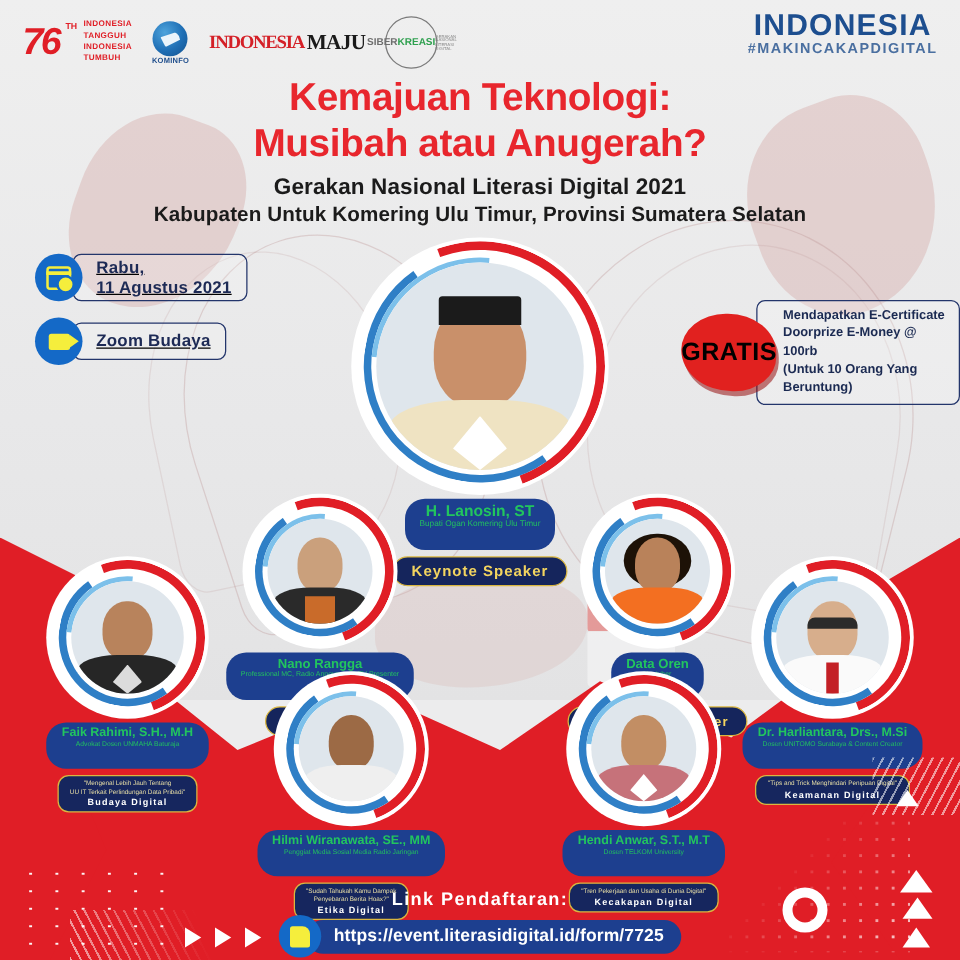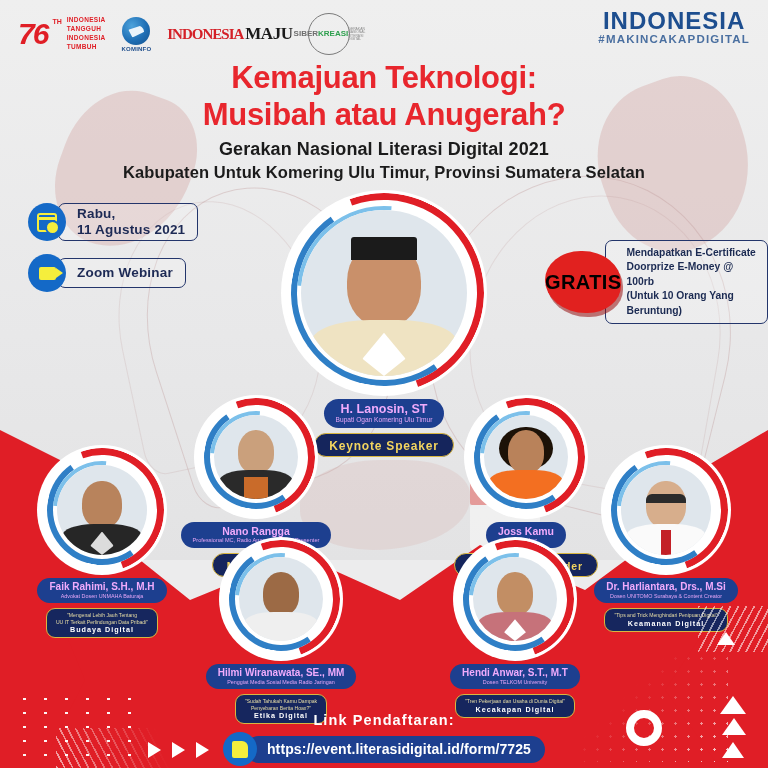--- a/index.html
+++ b/index.html
@@ -51,21 +51,21 @@
   .ind-2 { font-size:11.5px; font-weight:700; color:#4a6fa0; letter-spacing:1.2px; }
 
   
   .title-wrap { position:absolute; left:0; top:60px; width:768px; text-align:center; }
   .t1 { font-size:31px; font-weight:800; color:#e8262d; line-height:1.18; letter-spacing:-.3px;}
   .t2 { font-size:18px; font-weight:700; color:#1b1b1b; margin-top:6px; letter-spacing:.1px;}
   .t3 { font-size:16.5px; font-weight:700; color:#1b1b1b; margin-top:3px; letter-spacing:.1px;}
 
   
   .chips { position:absolute; left:28px; top:203px; display:flex; flex-direction:column; gap:13px; }
-  .chip { display:flex; align-items:center; height:38px; }
+  .chip { display:flex; align-items:center; height:38px;text-decoration:underline; }
   .chip-ic { width:38px; height:38px; border-radius:50%; background:#1469c7; display:flex; align-items:center; justify-content:center; position:relative; z-index:2; flex:0 0 38px;}
   .chip-box { height:30px; margin-left:-8px; border:1.6px solid #23356b; border-radius:7px; background:rgba(255,255,255,.18); display:flex; align-items:center; padding:0 12px 0 18px; }
   .chip-box.two { height:38px; }
   .chip-txt { font-size:13.5px; font-weight:700; color:#1d2a55; line-height:1.18; letter-spacing:.2px;}
   
   .ic-cal { width:20px; height:19px; border:2px solid #f5ee3c; border-radius:3px; position:relative; }
   .ic-cal:before{ content:""; position:absolute; left:-2px; top:2px; width:20px; height:3px; background:#f5ee3c;}
   .ic-cal:after { content:""; position:absolute; right:-5px; bottom:-5px; width:11px; height:11px; border-radius:50%; background:#f5ee3c; border:2px solid #1469c7;}
   .ic-clk { width:22px; height:22px; border:2.4px solid #f5ee3c; border-radius:50%; position:relative; }
   .ic-clk:before{content:"";position:absolute;left:8px;top:3px;width:2px;height:8px;background:#f5ee3c;}
@@ -86,21 +86,21 @@
   .ring { position:relative; border-radius:50%; background:#fff; overflow:hidden; margin:0 auto;
           box-shadow:0 0 0 3px #fff; }
   .ring .arcR { position:absolute; inset:0; border-radius:50%; border:7px solid transparent; border-top-color:#e01e26; border-right-color:#e01e26; transform:rotate(25deg); }
   .ring .arcB { position:absolute; inset:7px; border-radius:50%; border:6px solid transparent; border-bottom-color:#2f7fc6; border-left-color:#2f7fc6; transform:rotate(10deg); }
   .ring .arcB2{ position:absolute; inset:13px; border-radius:50%; border:4px solid transparent; border-top-color:#7cc0ea; transform:rotate(-40deg); }
   .photo { position:absolute; inset:17px; border-radius:50%; overflow:hidden; background:#dfe6ec; }
   .head { width:44%; padding-bottom:52%; border-radius:48% 48% 44% 44%; position:absolute; left:28%; bottom:30%; }
   .body { width:88%; height:34%; position:absolute; left:6%; bottom:0; border-radius:40% 40% 0 0; }
   .collar{ position:absolute; left:50%; transform:translateX(-50%); bottom:0; width:26%; height:26%; background:#fff; clip-path:polygon(50% 0,100% 60%,50% 100%,0 60%); }
 
-  .namebar { background:#1d3f8f; border-radius:16px; color:#f0abfc; margin:6px auto 0; padding:3px 12px 4px; display:inline-block; }
+  .namebar { background:#1d3f8f; border-radius:16px; color:#22c55e; margin:6px auto 0; padding:3px 12px 16px; display:inline-block; }
   .nm { font-weight:700; line-height:1.15; }
   .rl { font-weight:400; opacity:.95; line-height:1.2; }
   .tagbar { background:#15255c; border:1.4px solid #d9b640; border-radius:13px; display:inline-block; margin:5px auto 0; padding:2px 14px; }
   .tag { color:#f3d45f; font-weight:700; letter-spacing:.8px; }
   .quotebar { background:#16265e; border:1.4px solid #d9b640; border-radius:9px; display:inline-block; margin:5px auto 0; padding:3px 9px; }
   .q { color:#e9dfa6; line-height:1.3; }
   .qc { color:#fff; font-weight:700; letter-spacing:1px; }
 
   
   #kn  { left:274px; top:193px; width:220px; }
@@ -222,21 +222,21 @@
       <div class="chip-box two">
           <div class="chip-txt" style="white-space:pre-line">Rabu,
 11 Agustus 2021</div>
         </div>
     </div>
     <div class="chip">
       <div class="chip-ic">
           <div class="ic-cam"></div>
         </div>
       <div class="chip-box">
-          <div class="chip-txt">Zoom Webinar</div>
+          <div class="chip-txt">Zoom Budaya</div>
         </div>
     </div>
   </div>
 
   <div class="gratis">
     <div class="gr-blob">
         <span>GRATIS</span>
       </div>
     <div class="gr-box">
       <div class="gr-line">Mendapatkan E-Certificate</div>
@@ -287,21 +287,21 @@
       <div class="arcR"></div>
         <div class="arcB"></div>
         <div class="arcB2"></div>
       <div class="photo">
         <div style="position:absolute;left:18%;bottom:34%;width:64%;height:52%;background:#1d1207;border-radius:50%"></div>
         <div class="head" style="background:#b9825a"></div>
         <div class="body" style="background:#f36f21"></div>
       </div>
     </div>
     <div class="namebar">
-      <div class="nm">Joss Kamu</div>
+      <div class="nm">Data Oren</div>
       <div class="rl">Youtuber</div>
     </div>
     <div><div class="tagbar"><span class="tag">Key Opinion Leader</span></div></div>
   </div>
 
   <div class="spk" id="s1c">
     <div class="ring">
       <div class="arcR"></div>
         <div class="arcB"></div>
         <div class="arcB2"></div>

